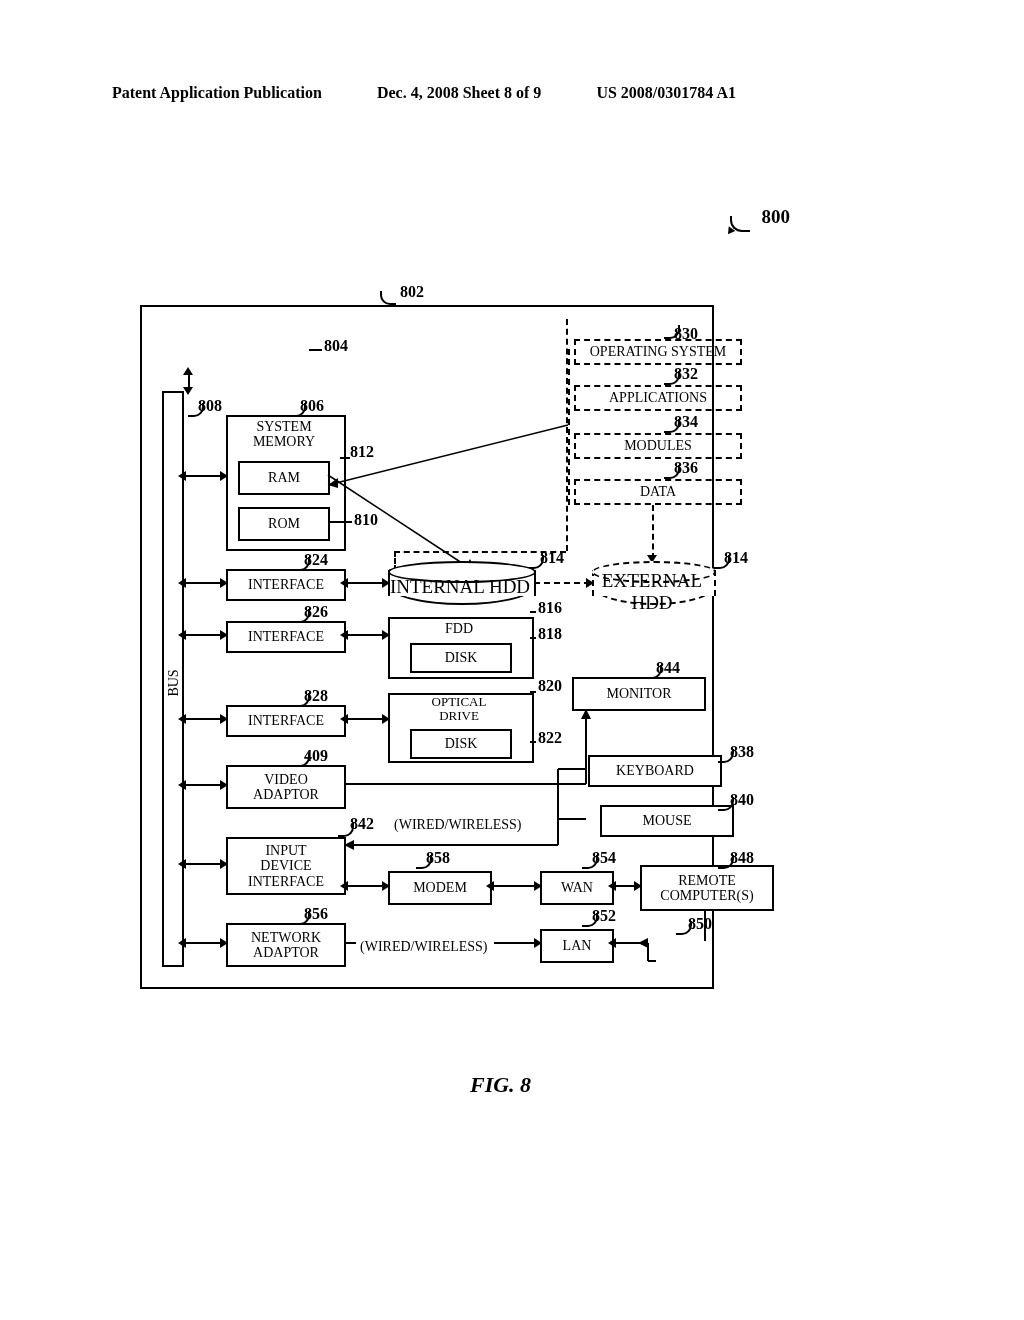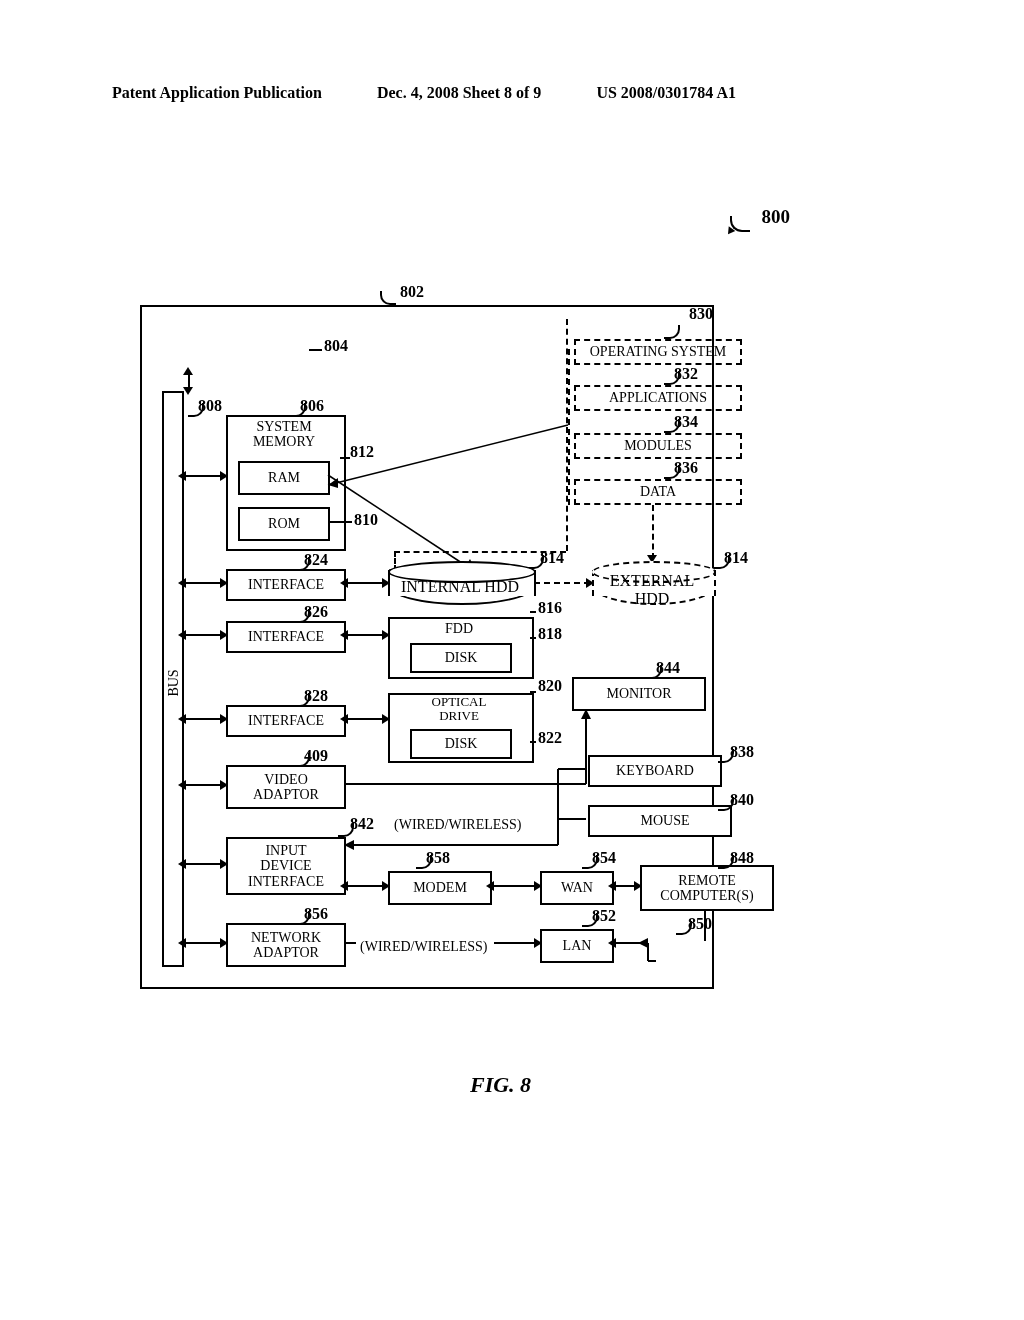--- a/index.html
+++ b/index.html
@@ -157,21 +157,21 @@
   }
   .cyl.dashed .top { border-style: dashed; }
   .cyl.dashed .body { border-left-style: dashed; border-right-style: dashed; }
   .cyl.dashed .bottom { border-style: dashed; border-top: none;}
   .cyl .txt {
     position: absolute;
     width: 100%;
     top: 50%;
     transform: translateY(-30%);
     text-align:center;
-    font-size: 16px;
+    font-size: 19px;
     z-index:3;
   }
   
   .conn {
     position: absolute;
     background: #000;
   }
   .arrow-r {
     position: absolute;
     width: 0; height: 0;
@@ -371,21 +371,21 @@
 INTERFACE</div>
   <div class="label" style="left:210px; top:510px;">842</div>
   <div class="curve" style="left:198px; top:518px; transform:scaleX(-1);"></div>
   <div class="conn" style="left:42px; top:558px; width:42px; height:2px;"></div>
   <div class="arrow-l" style="left:38px; top:554px;"></div>
   <div class="arrow-r" style="left:80px; top:554px;"></div>
 
   <div class="box" style="left:448px; top:450px; width:130px; height:28px;">KEYBOARD</div>
   <div class="label" style="left:590px; top:438px;">838</div>
   <div class="curve" style="left:578px; top:444px; transform:scaleX(-1);"></div>
-  <div class="box" style="left:448px; top:500px; width:130px; height:28px;padding-left:10px;">MOUSE</div>
+  <div class="box" style="left:460px; top:500px; width:130px; height:28px;">MOUSE</div>
   <div class="label" style="left:590px; top:486px;">840</div>
   <div class="curve" style="left:578px; top:492px; transform:scaleX(-1);"></div>
 
   <div class="annotation" style="left:254px; top:512px;">(WIRED/WIRELESS)</div>
 
   <svg style="position:absolute; left:0; top:0; width:620px; height:600px; pointer-events:none;">
     <line x1="204" y1="540" x2="418" y2="540" stroke="#000" stroke-width="2"></line>
     <polygon points="204,540 214,535 214,545" fill="#000"></polygon>
     <line x1="418" y1="540" x2="418" y2="464" stroke="#000" stroke-width="2"></line>
     <line x1="418" y1="464" x2="446" y2="464" stroke="#000" stroke-width="2"></line>
@@ -439,21 +439,21 @@
     <line x1="508" y1="656" x2="516" y2="656" stroke="#000" stroke-width="2"></line>
     <polygon points="498,638 508,633 508,643" fill="#000"></polygon>
   </svg>
 
   <div class="label" style="left:548px; top:610px;">850</div>
   <div class="curve" style="left:536px; top:616px; transform:scaleX(-1);"></div>
 
   <div class="conn" style="left:564px; top:604px; width:2px; height:32px;"></div>
 
   <div class="dbox" style="left:434px; top:34px; width:164px; height:22px;">OPERATING SYSTEM</div>
-  <div class="label" style="left:534px; top:0;margin-left:15px;">830</div>
+  <div class="label" style="left:534px; top:20px;">830</div>
   <div class="curve" style="left:524px; top:20px; transform:scaleX(-1);"></div>
 
   <div class="dbox" style="left:434px; top:80px; width:164px; height:22px;">APPLICATIONS</div>
   <div class="label" style="left:534px; top:60px;">832</div>
   <div class="curve" style="left:524px; top:66px; transform:scaleX(-1);"></div>
 
   <div class="dbox" style="left:434px; top:128px; width:164px; height:22px;">MODULES</div>
   <div class="label" style="left:534px; top:108px;">834</div>
   <div class="curve" style="left:524px; top:114px; transform:scaleX(-1);"></div>
 

